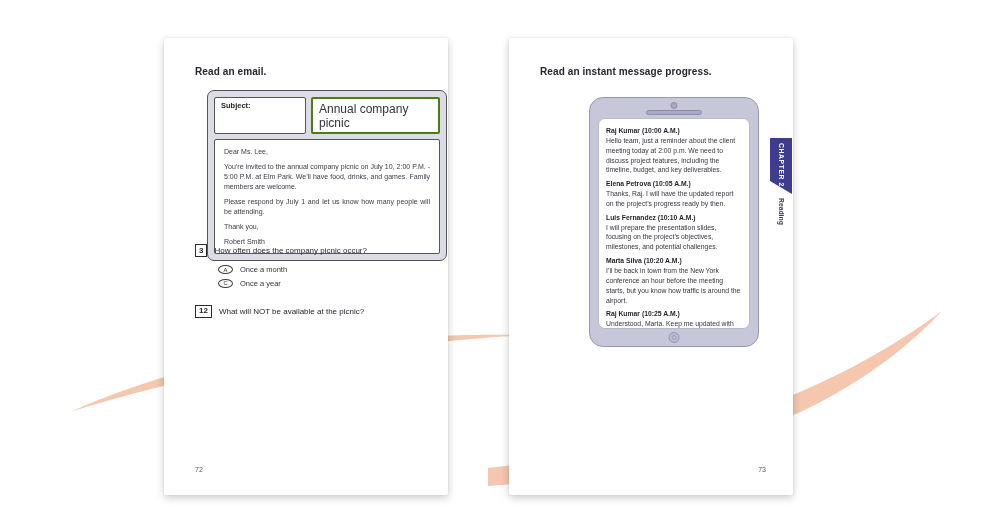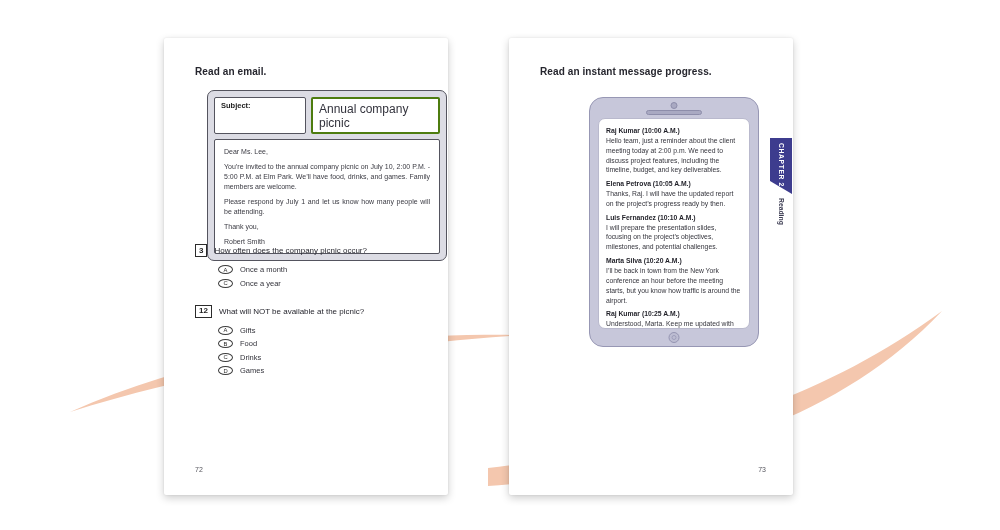--- a/index.html
+++ b/index.html
@@ -129,38 +129,20 @@
             <span>Once a year</span>
           </div>
         </div>
       </div>
 
       <div class="question">
         <div class="q-head">
           <span class="q-num">12</span>
           <span class="q-text">What will NOT be available at the picnic?</span>
         </div>
-        <div class="options">
-          <div class="option">
-            <span class="opt-letter">A</span>
-            <span>Gifts</span>
-          </div>
-          <div class="option">
-            <span class="opt-letter">B</span>
-            <span>Food</span>
-          </div>
-          <div class="option">
-            <span class="opt-letter">C</span>
-            <span>Drinks</span>
-          </div>
-          <div class="option">
-            <span class="opt-letter">D</span>
-            <span>Games</span>
-          </div>
-        </div>
       </div>
 
     </div>
 
     <div class="page-num pn-left">72</div>
   </div>
 
   <div class="page page-right">
 
     <div class="instruction">Read an instant message progress.</div>

